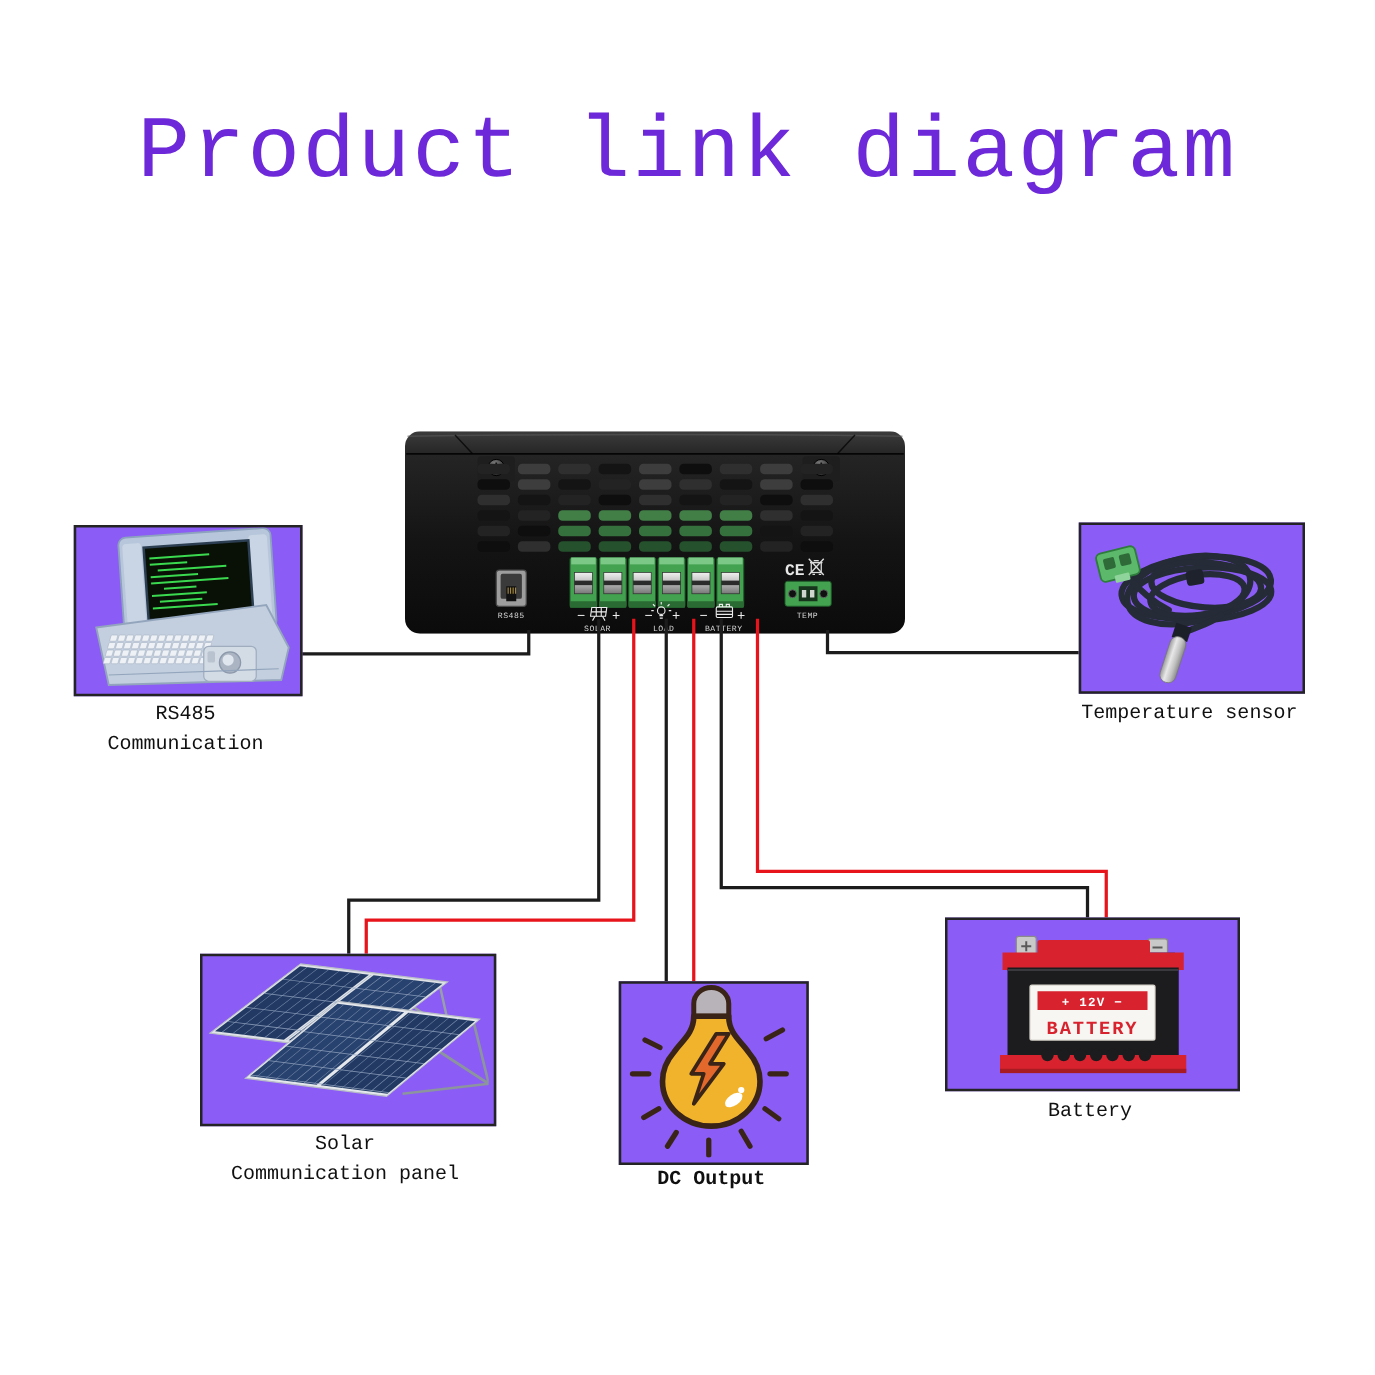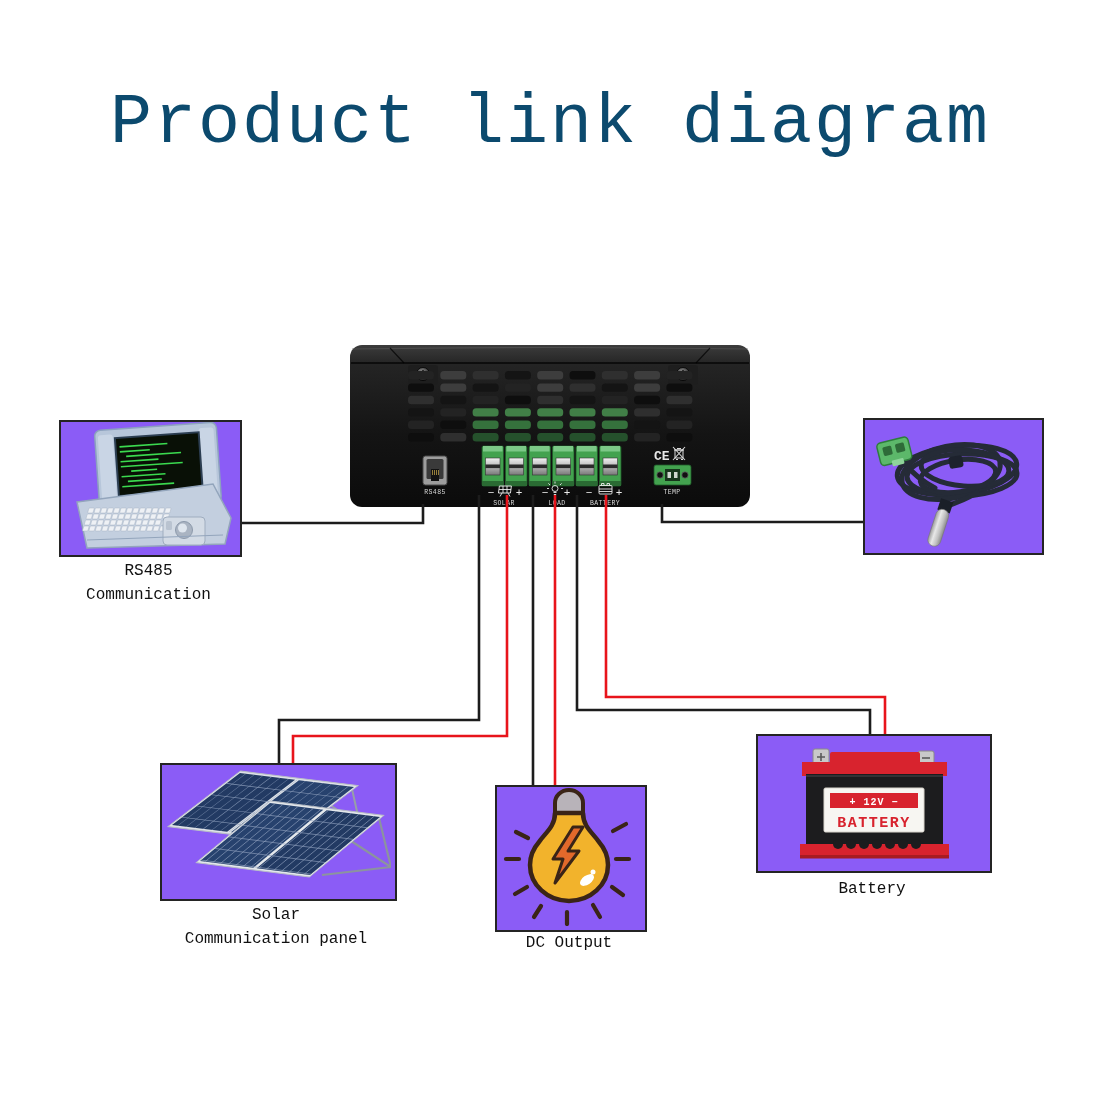--- a/index.html
+++ b/index.html
@@ -1,23 +1,23 @@
 <!DOCTYPE html>
 <html style="--wire-red: #e8141b; --wire-black: #1c1c1c; --terminal-green: #43a24f; --battery-red: #d8232e; --cable-dark: #252b37; --screen-green: #3bd94f; --bulb-yellow: #f2b32c; --bolt-orange: #e2692b; --panel-blue: #223a63;"><head>
 <meta charset="utf-8">
 <style>
   html,body{margin:0;padding:0;background:#ffffff;}
   .canvas{position:relative;width:1100px;height:1100px;background:#fff;overflow:hidden;
           font-family:"Liberation Mono","DejaVu Sans Mono",monospace;}
   .title{position:absolute;top:84px;left:0;right:0;text-align:center;
-         font-size:70px;font-weight:400;letter-spacing:2px;color:#0c4a6e;white-space:nowrap;}
+         font-size:70px;font-weight:400;letter-spacing:2px;color:#6d28d9;white-space:nowrap;}
   .wires{position:absolute;left:0;top:0;width:1100px;height:1100px;z-index:5;pointer-events:none;}
   .wire-black{stroke:var(--wire-black);stroke-width:2.6;fill:none;}
   .wire-red{stroke:var(--wire-red);stroke-width:2.6;fill:none;}
-  .controller{position:absolute;left:350px;top:345px;width:400px;height:162px;z-index:4;}
+  .controller{position:absolute;left:324px;top:345px;width:400px;height:162px;z-index:4;}
   .compbox{position:absolute;background:#8b5cf6;border:2px solid #242424;z-index:6;}
   .complabel{position:absolute;z-index:6;text-align:center;color:#101010;
              font-size:16px;line-height:24px;white-space:pre;}
   svg text{font-family:"Liberation Mono","DejaVu Sans Mono",monospace;}
   .ctl-label{fill:#d6d6d6;font-size:6.5px;letter-spacing:.4px;}
   .ctl-sign{fill:#ededed;font-size:11px;}
   .term-body{fill:var(--terminal-green);stroke:#1e5a28;stroke-width:.8;}
   .red-part{fill:var(--battery-red);}
   .ray{stroke:#3a2417;stroke-width:4.2;stroke-linecap:round;}
   .cable{stroke:var(--cable-dark);fill:none;stroke-linecap:round;}
@@ -344,20 +344,21 @@
         <rect x="18" y="25" width="9" height="9" rx="1.5" fill="#2e6b38"></rect>
         <rect x="31" y="25" width="9" height="9" rx="1.5" fill="#2e6b38"></rect>
         <rect x="24" y="40" width="12" height="6" rx="1" fill="#8fd49a"></rect>
       </g>
       <g transform="translate(81,84) rotate(18)">
         <rect x="-6.5" y="-4" width="13" height="12" fill="#1a1f28"></rect>
         <rect x="-6.5" y="6" width="13" height="38" rx="6.2" fill="url(#probeGrad)" stroke="#777" stroke-width=".6"></rect>
       </g>
     </svg>
   </div>
+  <div class="complabel" style="left:840px;top:558px;width:223px;">Temperature sensor</div>
 
   <div class="compbox" style="left:160px;top:763px;width:233px;height:134px;">
     <svg width="229" height="130" viewBox="0 0 229 130">
       <g stroke="#979fa8" stroke-width="2" fill="none">
         <path d="M190,24 L198,60 M198,60 L146,68 M168,40 L198,60"></path>
       </g>
       <g transform="matrix(0.95,0.117,-1.133,0.867,78,8)">
         <rect x="-2" y="-2" width="124" height="64" fill="#dfe3e8" stroke="#b8bec6" stroke-width="1"></rect>
         <rect x="0" y="0" width="58" height="60" fill="var(--panel-blue)"></rect>
         <rect x="62" y="0" width="58" height="60" fill="#27426e"></rect>
@@ -427,21 +428,21 @@
         <line class="ray" x1="9" y1="72" x2="22" y2="72"></line>
         <line class="ray" x1="19" y1="45" x2="31" y2="51"></line>
       </g>
       <path d="M58,26 L58,16 A14,13 0 0 1 86,16 L86,26 Z" fill="#b8b3b9" stroke="#3a2417" stroke-width="4" stroke-linejoin="round"></path>
       <path d="M58,26 C58,40 48,46 42,55 C35,63 33,70 33,78 A38,35 0 1 0 111,78 C111,70 109,63 102,55 C96,46 86,40 86,26 Z" fill="var(--bulb-yellow)" stroke="#3a2417" stroke-width="4.5" stroke-linejoin="round"></path>
       <path d="M76,40 L56,72 L66,72 L58,96 L82,64 L71,64 L86,40 Z" fill="var(--bolt-orange)" stroke="#3a2417" stroke-width="3" stroke-linejoin="round"></path>
       <ellipse cx="90" cy="93" rx="8" ry="4.5" fill="#fff" transform="rotate(-35 90 93)"></ellipse>
       <circle cx="96" cy="85" r="2.5" fill="#fff"></circle>
     </svg>
   </div>
-  <div class="complabel" style="left:495px;top:931px;width:148px;">DC Output</div>
+  <div class="complabel" style="left:495px;top:931px;width:148px;font-weight:bold;">DC Output</div>
 
   <div class="compbox" style="left:756px;top:734px;width:232px;height:135px;">
     <svg width="228" height="131" viewBox="0 0 228 131">
       <rect x="55" y="13" width="16" height="16" rx="2" fill="#c9c9c9" stroke="#8a8a8a"></rect>
       <path d="M59,21 h8 M63,17 v8" stroke="#5a5a5a" stroke-width="1.6"></path>
       <rect x="160" y="15" width="16" height="14" rx="2" fill="#c9c9c9" stroke="#8a8a8a"></rect>
       <path d="M164,22 h8" stroke="#5a5a5a" stroke-width="1.6"></path>
       <rect x="156" y="26" width="26" height="7" fill="#1f3fae"></rect>
       <rect x="72" y="16" width="90" height="16" rx="2" class="red-part"></rect>
       <rect x="44" y="26" width="145" height="14" class="red-part"></rect>

